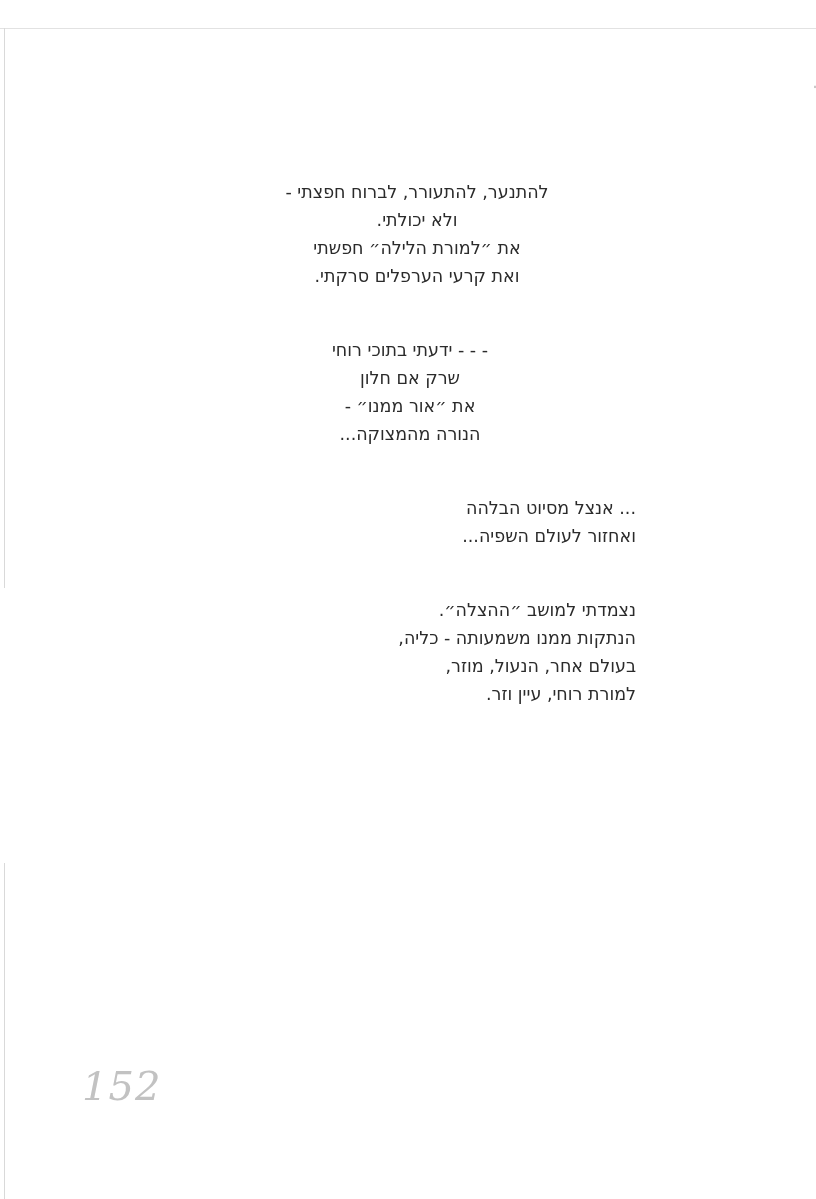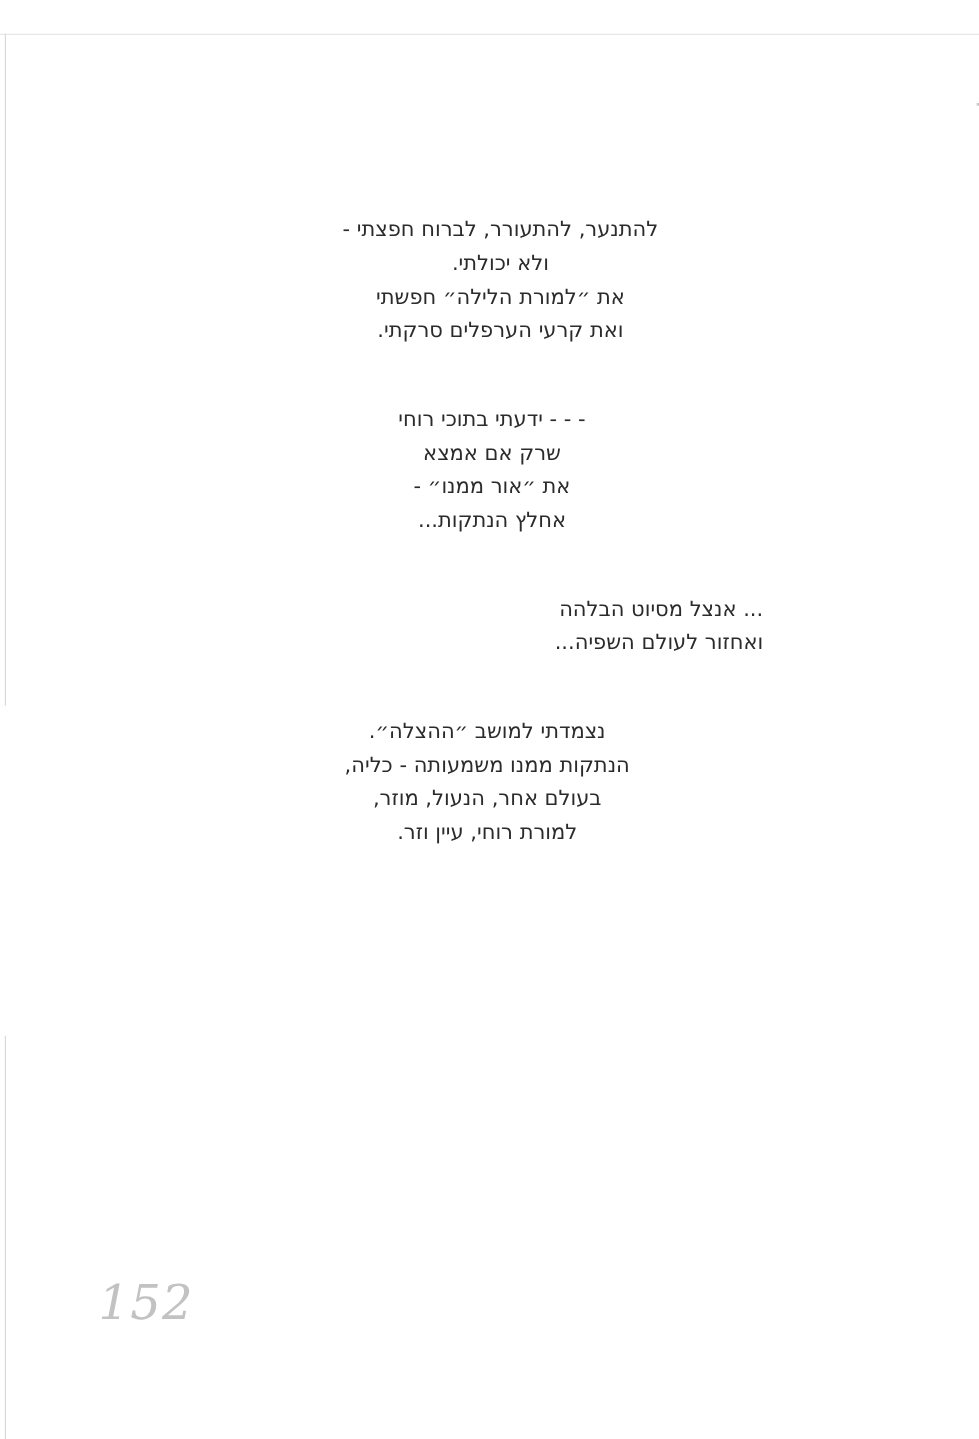--- a/index.html
+++ b/index.html
@@ -57,21 +57,21 @@
     width: 460px;
     direction: rtl;
     text-align: center;
     color: #2b2b2b;
     font-size: 17.5px;
     line-height: 28px;
   }
   .stanza {
     margin: 0 0 46px 0;
   }
-  .stanza:last-child { margin-bottom: 0; }
+  .stanza:last-child { margin-bottom: 0; text-align: right; }
   .line {
     white-space: pre-wrap;
   }
 
   
   .s1 { padding-left: 22px; }
   .s2 { padding-left: 8px; margin-top: 30px; }
   .s3 { padding-left: 26px; margin-top: 8px; text-align: right; }
   .s4 { padding-left: 12px; margin-top: 18px; }
   .s5 { padding-left: 0px; margin-top: 20px; }
@@ -103,23 +103,23 @@
 
     <div class="stanza s1">
       <div class="line">להתנער, להתעורר, לברוח חפצתי -</div>
       <div class="line">ולא יכולתי.</div>
       <div class="line">את ״למורת הלילה״ חפשתי</div>
       <div class="line">ואת קרעי הערפלים סרקתי.</div>
     </div>
 
     <div class="stanza s2">
       <div class="line">- - - ידעתי בתוכי רוחי</div>
-      <div class="line">שרק אם אמצא</div>
+      <div class="line">שרק אם חלון</div>
       <div class="line">את ״אור ממנו״ -</div>
-      <div class="line">אחלץ הנתקות...</div>
+      <div class="line">הנורה מהמצוקה...</div>
     </div>
 
     <div class="stanza s3">
       <div class="line">... אנצל מסיוט הבלהה</div>
       <div class="line">ואחזור לעולם השפיה...</div>
     </div>
 
 
     <div class="stanza s5">
       <div class="line">נצמדתי למושב ״ההצלה״.</div>

